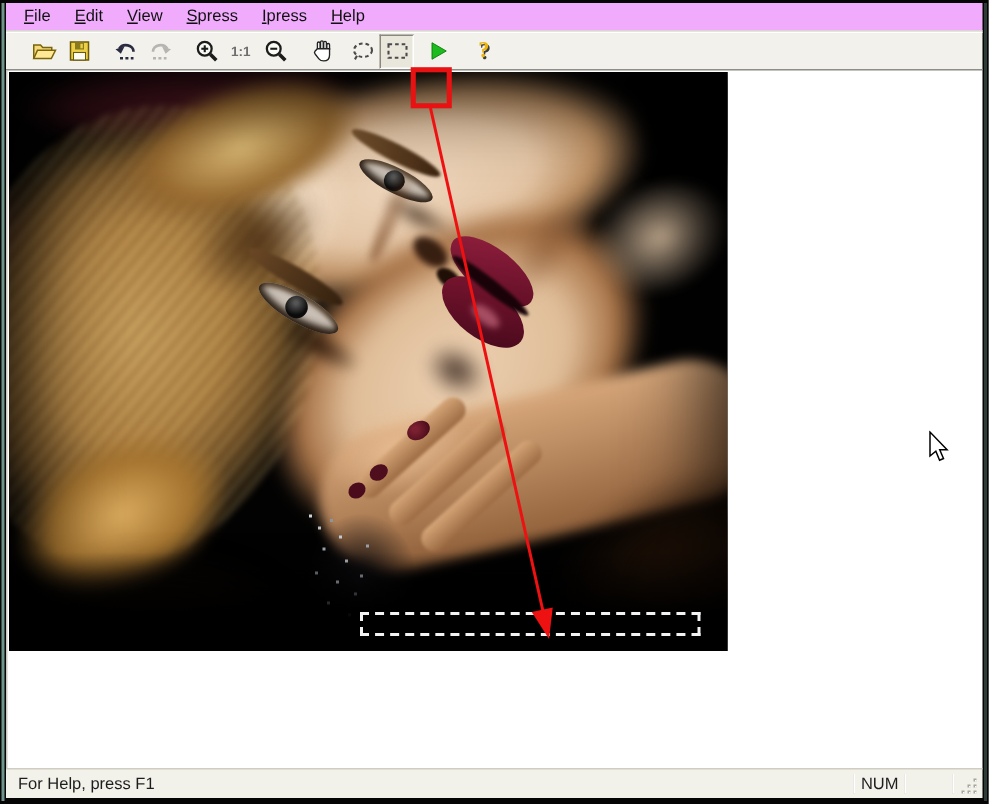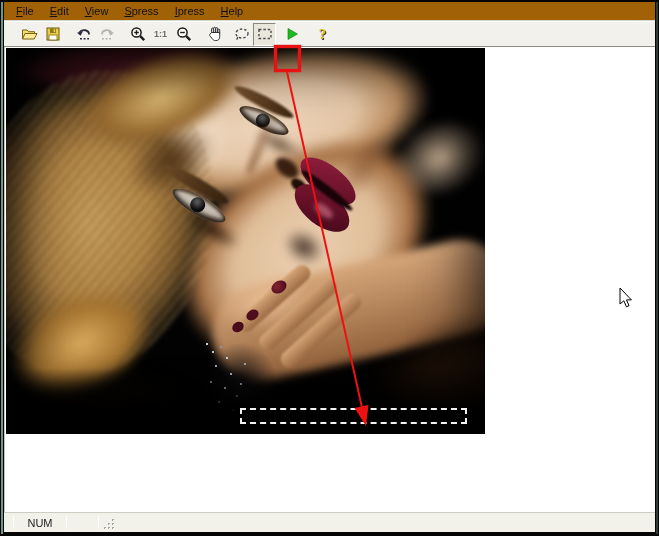--- a/index.html
+++ b/index.html
@@ -29,21 +29,21 @@
     width:24px; height:15px; border:1px solid #9a9a9a; border-radius:2px;
     background:linear-gradient(180deg,#757575,#2e2e2e 60%,#1a1a1a);
     color:#fff; display:flex; align-items:center; justify-content:center;
     font-size:11px; font-weight:bold; line-height:1; cursor:default;
   }
   .wbtn.min span { transform:translateY(1px); }
   .wbtn.cls span { font-size:13px; }
 
   
   .menubar {
-    height:19px; flex:0 0 19px; background:#a16207; display:flex; align-items:center;
+    height:19px; flex:0 0 19px; background:#f0abfc; display:flex; align-items:center;
     padding-left:4px; border-bottom:1px solid #d9d6cc; font-size:11px; color:#111;
   }
   .menu-item { padding:2px 8px 3px 8px; cursor:default; }
   .menu-item .accel { text-decoration:underline; }
 
   
   .toolbar {
     height:26px; flex:0 0 26px; background:#f2f1ec; display:flex; align-items:center;
     padding-left:14px; border-top:1px solid #fff; border-bottom:1px solid #8f8d85;
   }
@@ -85,21 +85,21 @@
   .overlay { position:absolute; left:0; top:0; width:659px; height:536px; z-index:55; pointer-events:none; }
   .cursor { position:absolute; left:619px; top:287px; z-index:60; pointer-events:none; }
 
   
   .statusbar {
     height:20px; flex:0 0 20px; background:#f2f1ea; display:flex; align-items:center;
     border-top:1px solid #cfccc2; font-size:11px; color:#1d1d1d; padding-left:8px;
   }
   .sb-help { flex:1 1 auto; }
   .sb-sep { width:1px; height:13px; background:#b6b3a9; border-right:1px solid #fff; margin:0 1px; }
-  .sb-num { width:50px; text-align:center; }
+  .sb-num { width:31px; text-align:center; }
   .sb-pane-empty { width:29px; height:13px; }
   .sb-grip { width:14px; height:14px; margin:3px 2px 0 2px; }
 </style>
 </head>
 <body>
 
 <div class="window">
   <div class="frame-accent-left"></div>
   <div class="frame-accent-right"></div>
 
@@ -240,20 +240,21 @@
         <div style="position:absolute;left:200px;top:295px;width:2px;height:2px;background:#cdd3da;box-shadow:6px 8px 0 #b9c0c8,14px 3px 0 #8e959e,20px 14px 0 #c4cad2,9px 22px 0 #9aa1aa,24px 30px 0 #b4bac2,4px 38px 0 #868d96,18px 44px 0 #c8ced6,30px 52px 0 #9099a2,12px 58px 0 #b2b8c0,26px 66px 0 #848b94,8px 72px 0 #bdc3cb,22px 80px 0 #8d949d,34px 40px 0 #a8aeb6,38px 20px 0 #99a0a9;"></div>
         <div style="position:absolute;border-radius:50%;left:400px;top:-30px;width:140px;height:120px;background:radial-gradient(closest-side,#000 40%,rgba(0,0,0,0) 78%);filter:blur(6px);"></div>
         <div style="position:absolute;left:0;bottom:0;width:100%;height:66px;background:linear-gradient(180deg,rgba(0,0,0,0),#000 70%);"></div>
 
         <div class="selection"></div>
       </div>
 
     </div>
 
     <div class="statusbar">
+      <span class="sb-help">For Help, press F1</span>
       <div class="sb-sep"></div>
       <span class="sb-num">NUM</span>
       <div class="sb-sep"></div>
       <div class="sb-pane-empty"></div>
       <div class="sb-sep"></div>
       <svg class="sb-grip" viewBox="0 0 14 14">
         <g fill="#a8a59b">
           <rect x="10" y="2" width="2" height="2"></rect>
             <rect x="10" y="6" width="2" height="2"></rect>
             <rect x="10" y="10" width="2" height="2"></rect>

